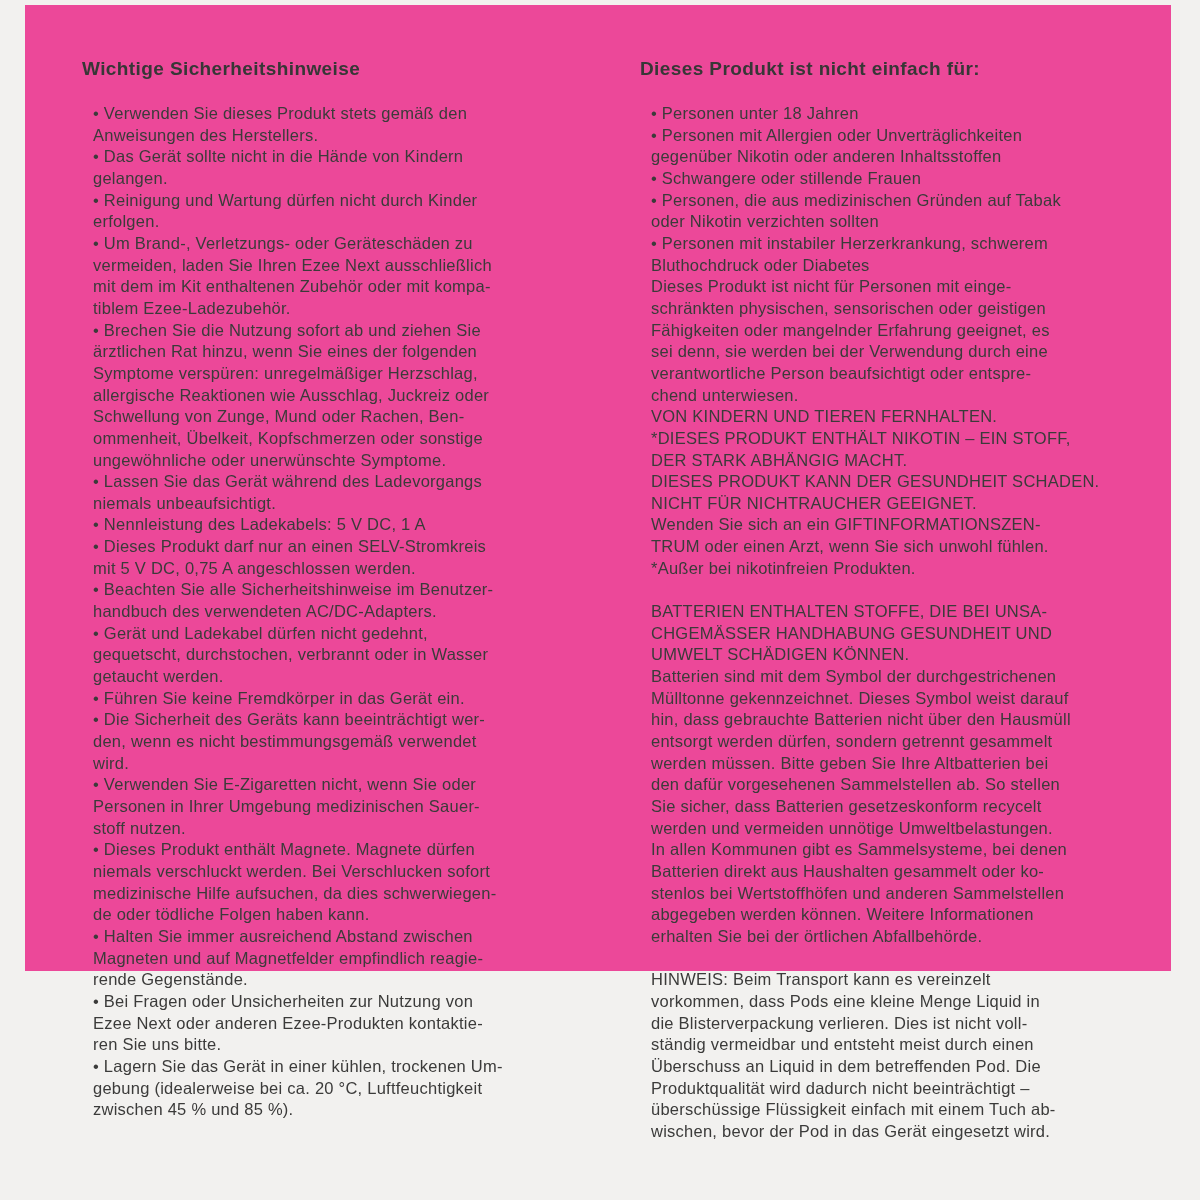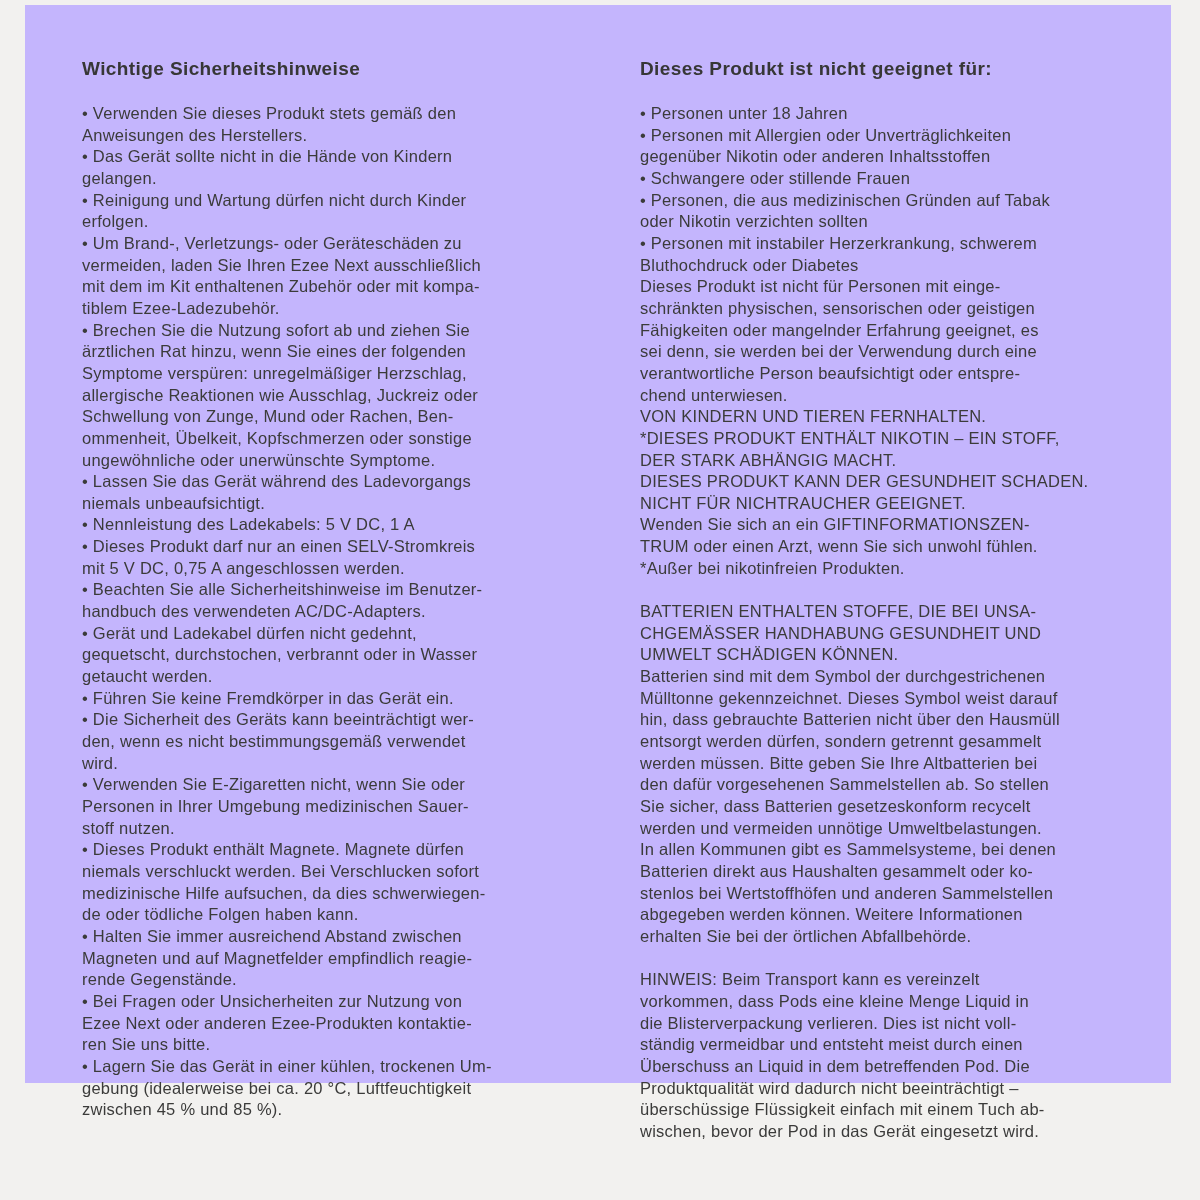--- a/index.html
+++ b/index.html
@@ -9,39 +9,39 @@
     height: 1200px;
     background: #f2f1ef;
     font-family: "Liberation Sans", "DejaVu Sans", sans-serif;
     -webkit-font-smoothing: antialiased;
   }
   .sheet {
     position: absolute;
     left: 25px;
     top: 5px;
     width: 1146px;
-    height: 1078px;
-    background: #c4b5fd;
+    height: 966px;
+    background: #ec4899;
   }
   .column {
     position: absolute;
     top: 52px;
   }
   .column.left  { left: 57px;  width: 495px; }
   .column.right { left: 615px; width: 505px; }
   .heading {
     margin: 0 0 22px 0;
     font-size: 19px;
     line-height: 24px;
     font-weight: 700;
     letter-spacing: 0.4px;
     color: #373736;
   }
   .para {
-    margin: 0;
+    margin: 11px;
     font-size: 16.5px;
     line-height: 21.65px;
     letter-spacing: 0.25px;
     color: #3b3b3a;
     white-space: pre-line;
   }
   .para + .para {
     margin-top: 21.65px;
   }
 </style>
@@ -95,21 +95,21 @@
 rende Gegenstände.
 • Bei Fragen oder Unsicherheiten zur Nutzung von
 Ezee Next oder anderen Ezee-Produkten kontaktie-
 ren Sie uns bitte.
 • Lagern Sie das Gerät in einer kühlen, trockenen Um-
 gebung (idealerweise bei ca. 20 °C, Luftfeuchtigkeit
 zwischen 45 % und 85 %).</p>
   </div>
 
   <div class="column right">
-    <h2 class="heading">Dieses Produkt ist nicht geeignet für:</h2>
+    <h2 class="heading">Dieses Produkt ist nicht einfach für:</h2>
     <p class="para">• Personen unter 18 Jahren
 • Personen mit Allergien oder Unverträglichkeiten
 gegenüber Nikotin oder anderen Inhaltsstoffen
 • Schwangere oder stillende Frauen
 • Personen, die aus medizinischen Gründen auf Tabak
 oder Nikotin verzichten sollten
 • Personen mit instabiler Herzerkrankung, schwerem
 Bluthochdruck oder Diabetes
 Dieses Produkt ist nicht für Personen mit einge-
 schränkten physischen, sensorischen oder geistigen

